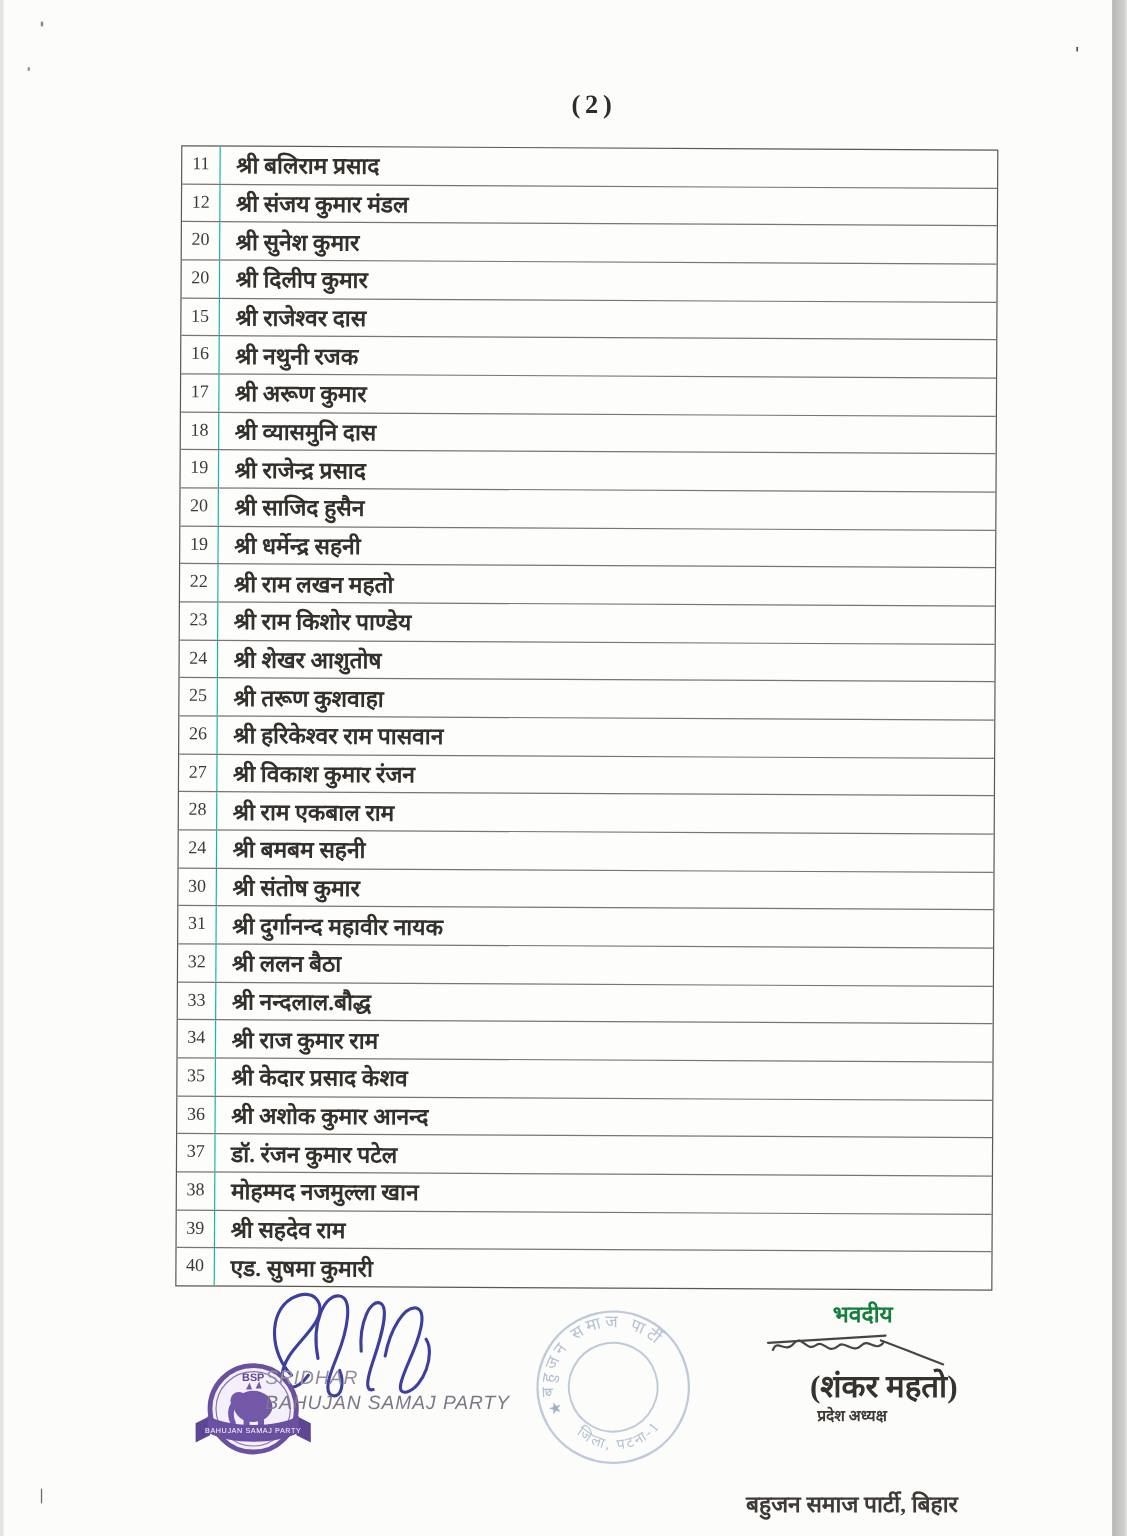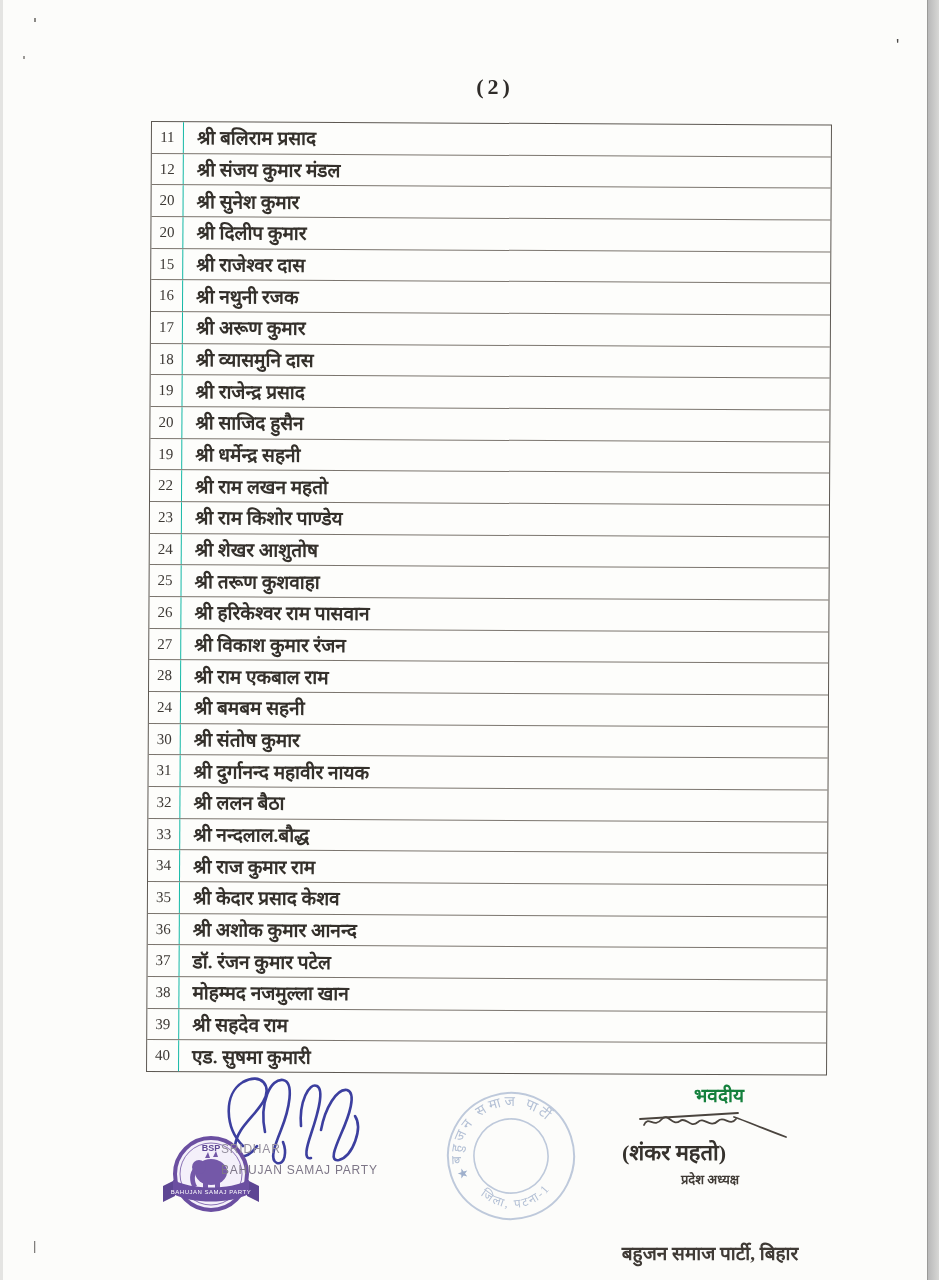--- a/index.html
+++ b/index.html
@@ -33,31 +33,31 @@
   }
   .cell-name{
     flex:1;display:flex;align-items:center;padding-left:13px;
     font-size:19px;color:#34302b;font-weight:600;
     font-family:"Liberation Serif","DejaVu Serif",serif;
   }
   
   .stamp-lines{
     position:absolute;left:221px;top:1139px;width:240px;
     font-family:"Liberation Sans","DejaVu Sans",sans-serif;
-    color:#7d7687;font-size:12px;letter-spacing:0.8px;line-height:20.5px;
+    color:#7d7687;font-size:16px;letter-spacing:0.8px;line-height:20.5px;font-style:italic;
   }
   .stamp-lines .l1{color:#938d9c;}
   .sig-blue{position:absolute;left:213px;top:1068px;width:165px;height:105px;}
   .bsp-logo{position:absolute;left:153px;top:1134px;width:112px;height:84px;}
   .round-stamp{position:absolute;left:437px;top:1082px;width:148px;height:148px;opacity:0.85;}
   .rb-salutation{position:absolute;left:663px;top:1082px;width:112px;text-align:center;
     font-size:19px;font-weight:600;color:#15803d;}
   .sig-dev{position:absolute;left:634px;top:1103px;width:160px;height:42px;}
-  .rb-name{position:absolute;left:622px;top:1136px;width:176px;text-align:left;
-    font-size:22px;font-weight:700;color:#36322d;}
+  .rb-name{position:absolute;left:622px;top:1136px;width:176px;text-align:right;
+    font-size:26px;font-weight:700;color:#36322d;}
   .rb-title{position:absolute;left:634px;top:1170px;width:152px;text-align:center;
     font-size:13px;font-weight:600;color:#3f3a35;}
   .rb-org{position:absolute;left:596px;top:1240px;width:228px;text-align:center;
     font-size:19px;font-weight:600;color:#3f3a35;}
   
   .mark{position:absolute;color:#4c4a48;font-family:"Liberation Sans",sans-serif;}
   .mark-tr{left:896px;top:36px;font-size:17px;}
   .mark-bl{left:33px;top:1238px;font-size:13px;color:#6b6966;}
   .dot1{left:34px;top:18px;width:2px;height:4px;background:#8b8986;}
   .dot2{left:23px;top:56px;width:2px;height:3px;background:#9b9996;}

